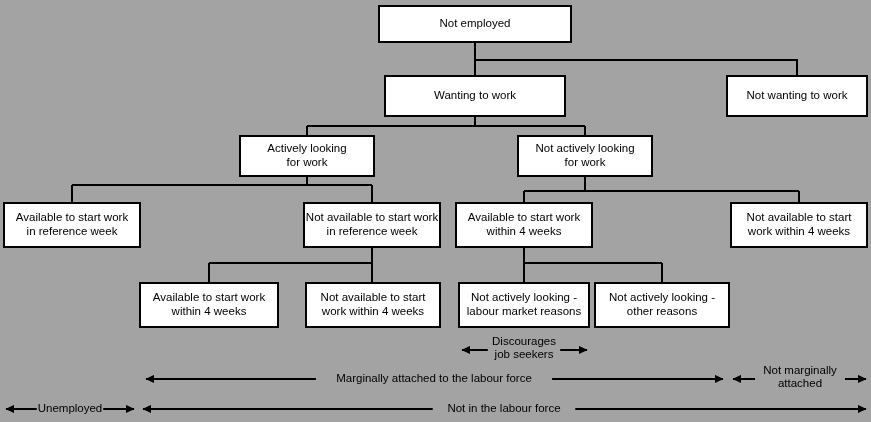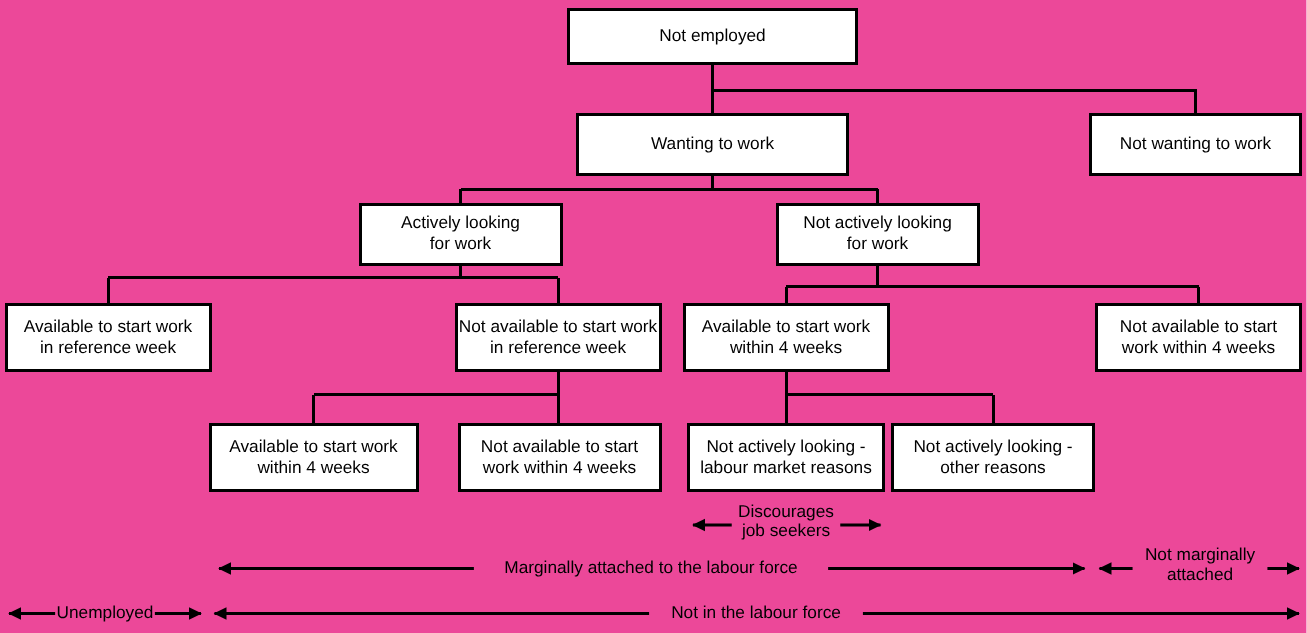--- a/index.html
+++ b/index.html
@@ -10,21 +10,21 @@
   body {
     width: 871px;
     height: 422px;
     font-family: "Liberation Sans", sans-serif;
     overflow: hidden;
   }
   #diagram-root {
     position: relative;
     width: 871px;
     height: 422px;
-    background: #ec4899;
+    background: #a3a3a3;
   }
   svg#flow-svg {
     position: absolute;
     left: 0;
     top: 0;
     width: 871px;
     height: 422px;
     display: block;
   }
   .node-box {

